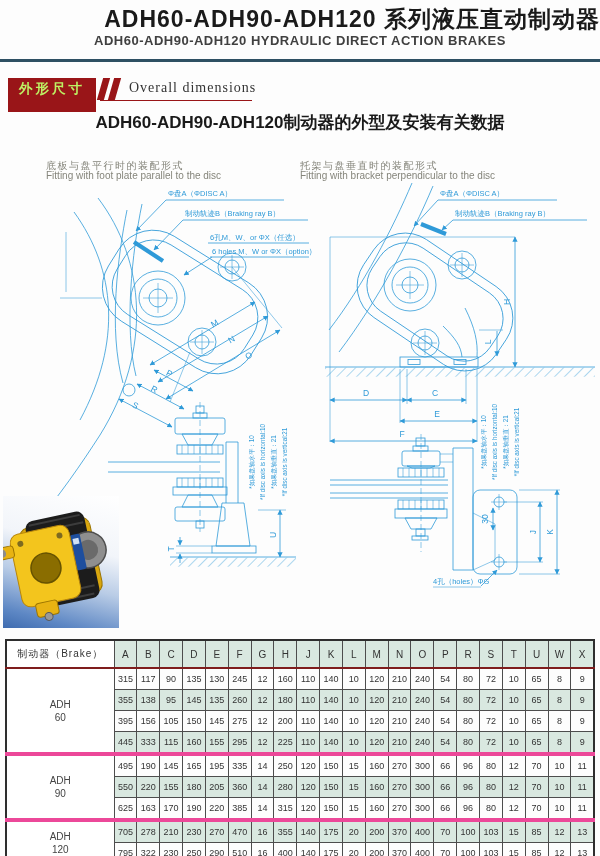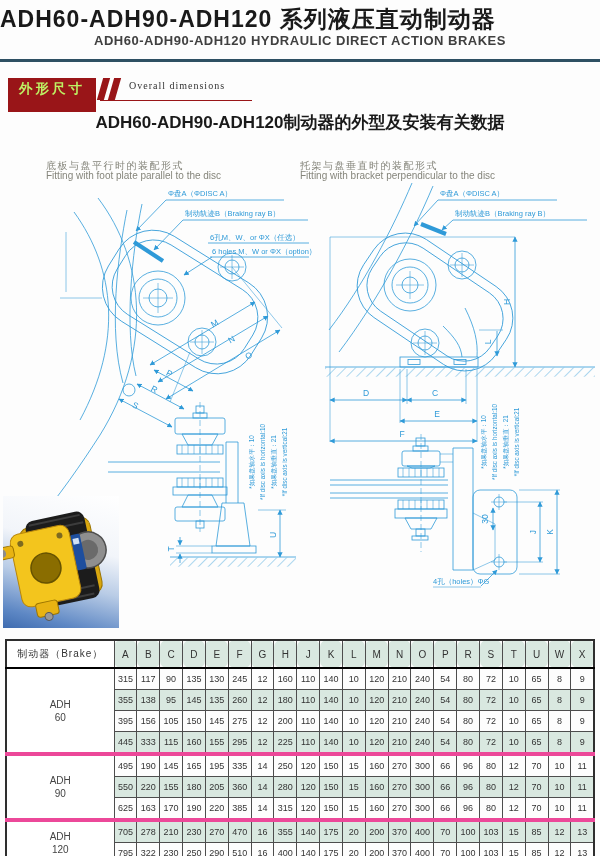--- a/index.html
+++ b/index.html
@@ -1,28 +1,28 @@
 <!DOCTYPE html>
 <html><head>
 <meta charset="utf-8">
 <style>
   html,body{margin:0;padding:0;background:#9a9a9a;}
   .page{position:relative;width:600px;height:856px;background:#fdfdfd;overflow:hidden;
         font-family:"Liberation Sans","DejaVu Sans",sans-serif;color:#1a1a1a;}
   .abs{position:absolute;}
   
-  .title-zh{top:4px;left:0;width:100%;text-align:left;font-size:23px;font-weight:bold;letter-spacing:1px;}
+  .title-zh{top:4px;left:0;width:100%;text-align:right;font-size:23px;font-weight:bold;letter-spacing:1px;}
   .title-en{top:33px;left:0;width:100%;text-align:center;font-size:13px;font-weight:bold;letter-spacing:.5px;color:#404040;}
   .divider{top:59px;left:0;width:600px;height:3px;}
   
   .badge{left:8px;top:78px;width:88px;height:34px;color:#bef264;font-size:13.5px;font-weight:bold;
          text-align:center;line-height:22px;letter-spacing:3px;}
   .stripe{top:78px;width:7px;height:22px;transform:skewX(-16deg);}
   .s1{left:100px;}.s2{left:111px;}
-  .badge-en{left:129px;top:80px;font-family:"Liberation Serif","DejaVu Serif",serif;font-size:10px;color:#333;letter-spacing:1px;}
+  .badge-en{left:129px;top:80px;font-family:"Liberation Serif","DejaVu Serif",serif;font-size:14px;color:#333;letter-spacing:1px;}
   .badge-underline{left:100px;top:100px;width:152px;height:1px;}
   
   .sec-zh{top:111px;left:0;width:100%;text-align:center;font-size:17px;font-weight:bold;}
   .sec-en{top:133px;left:0;width:100%;text-align:center;font-size:12px;color:#222;}
   
   .cap{font-size:10px;color:#85857b;line-height:9.5px;}
   .cap .zh{letter-spacing:1.5px;}
   .cap-left{left:46px;top:161px;}
   .cap-right{left:300px;top:161px;}
   
@@ -33,21 +33,21 @@
   .dl{fill:#2f9ad8;stroke:none;font:8.5px "Liberation Sans",sans-serif;}
   .nt{fill:#2f9ad8;stroke:none;font:6.3px "Liberation Sans",sans-serif;}
   
   .photo{left:3px;top:496px;width:116px;height:132px;
          background:linear-gradient(195deg,#ffffff 0%,#f2f5fa 38%,#b9cce6 62%,#5d87c4 88%,#3f6cb0 100%);}
   
   .tblwrap{left:5px;top:639px;width:590px;}
   table{border-collapse:collapse;table-layout:fixed;width:590px;font-family:"Liberation Sans","DejaVu Sans",sans-serif;}
   table,td,th{border:1px solid #4d4d4d;}
   table{border-width:2px;border-color:#2e2e2e;}
-  th{height:24px;font-size:10px;font-weight:normal;color:#333;border-bottom:2px solid #000000;border-radius:7px;}
+  th{height:24px;font-size:10px;font-weight:normal;color:#333;border-bottom:2px solid #7f1d1d;}
   td{height:20px;font-size:9px;color:#333;text-align:center;padding:0;}
   th.hdr-tint{background:#d9e8e0;}
   th.brake-h{background:#fff;font-size:10px;letter-spacing:1px;}
   tr.tint td{background:#d9e8e0;}
   td.brake{background:#fff !important;font-size:10px;color:#444;line-height:13px;}
   tr.gstart td{border-top:4px solid #ec4899;}
 </style>
 </head>
 <body>
 

